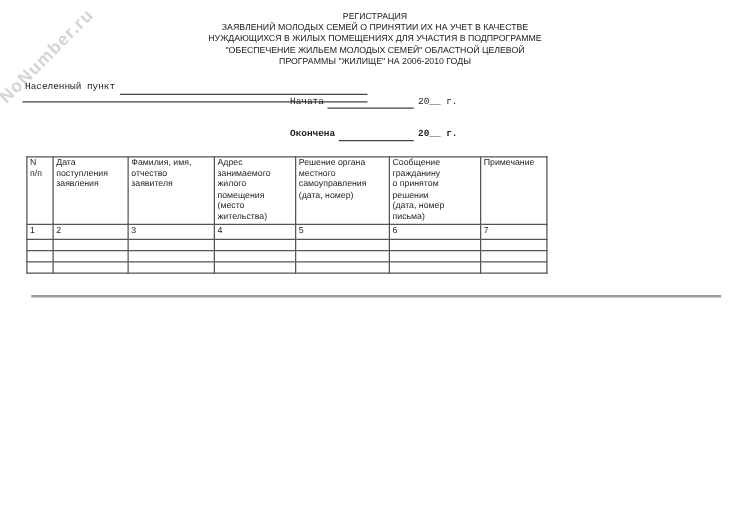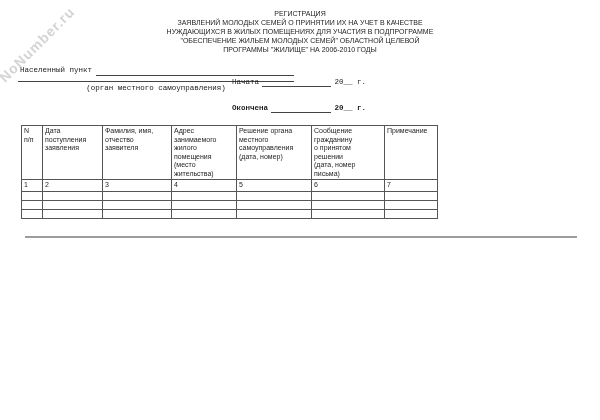--- a/index.html
+++ b/index.html
@@ -74,21 +74,20 @@
     <div>"ОБЕСПЕЧЕНИЕ ЖИЛЬЕМ МОЛОДЫХ СЕМЕЙ" ОБЛАСТНОЙ ЦЕЛЕВОЙ</div>
     <div>ПРОГРАММЫ "ЖИЛИЩЕ" НА 2006-2010 ГОДЫ</div>
   </div>
 
   <div class="settlement-row mono">
     <span class="label">Населенный пункт</span>
     <span class="fill-line"></span>
   </div>
 
   <div class="org-line"></div>
-  <div class="org-caption mono">(орган местного самоуправления)</div>
 
   <div class="date-row started mono">
     <span class="label">Начата</span>
     <span class="fill-line"></span>
     <span class="year">20__ г.</span>
   </div>
 
   <div class="date-row finished mono">
     <span class="label">Окончена</span>
     <span class="fill-line"></span>

